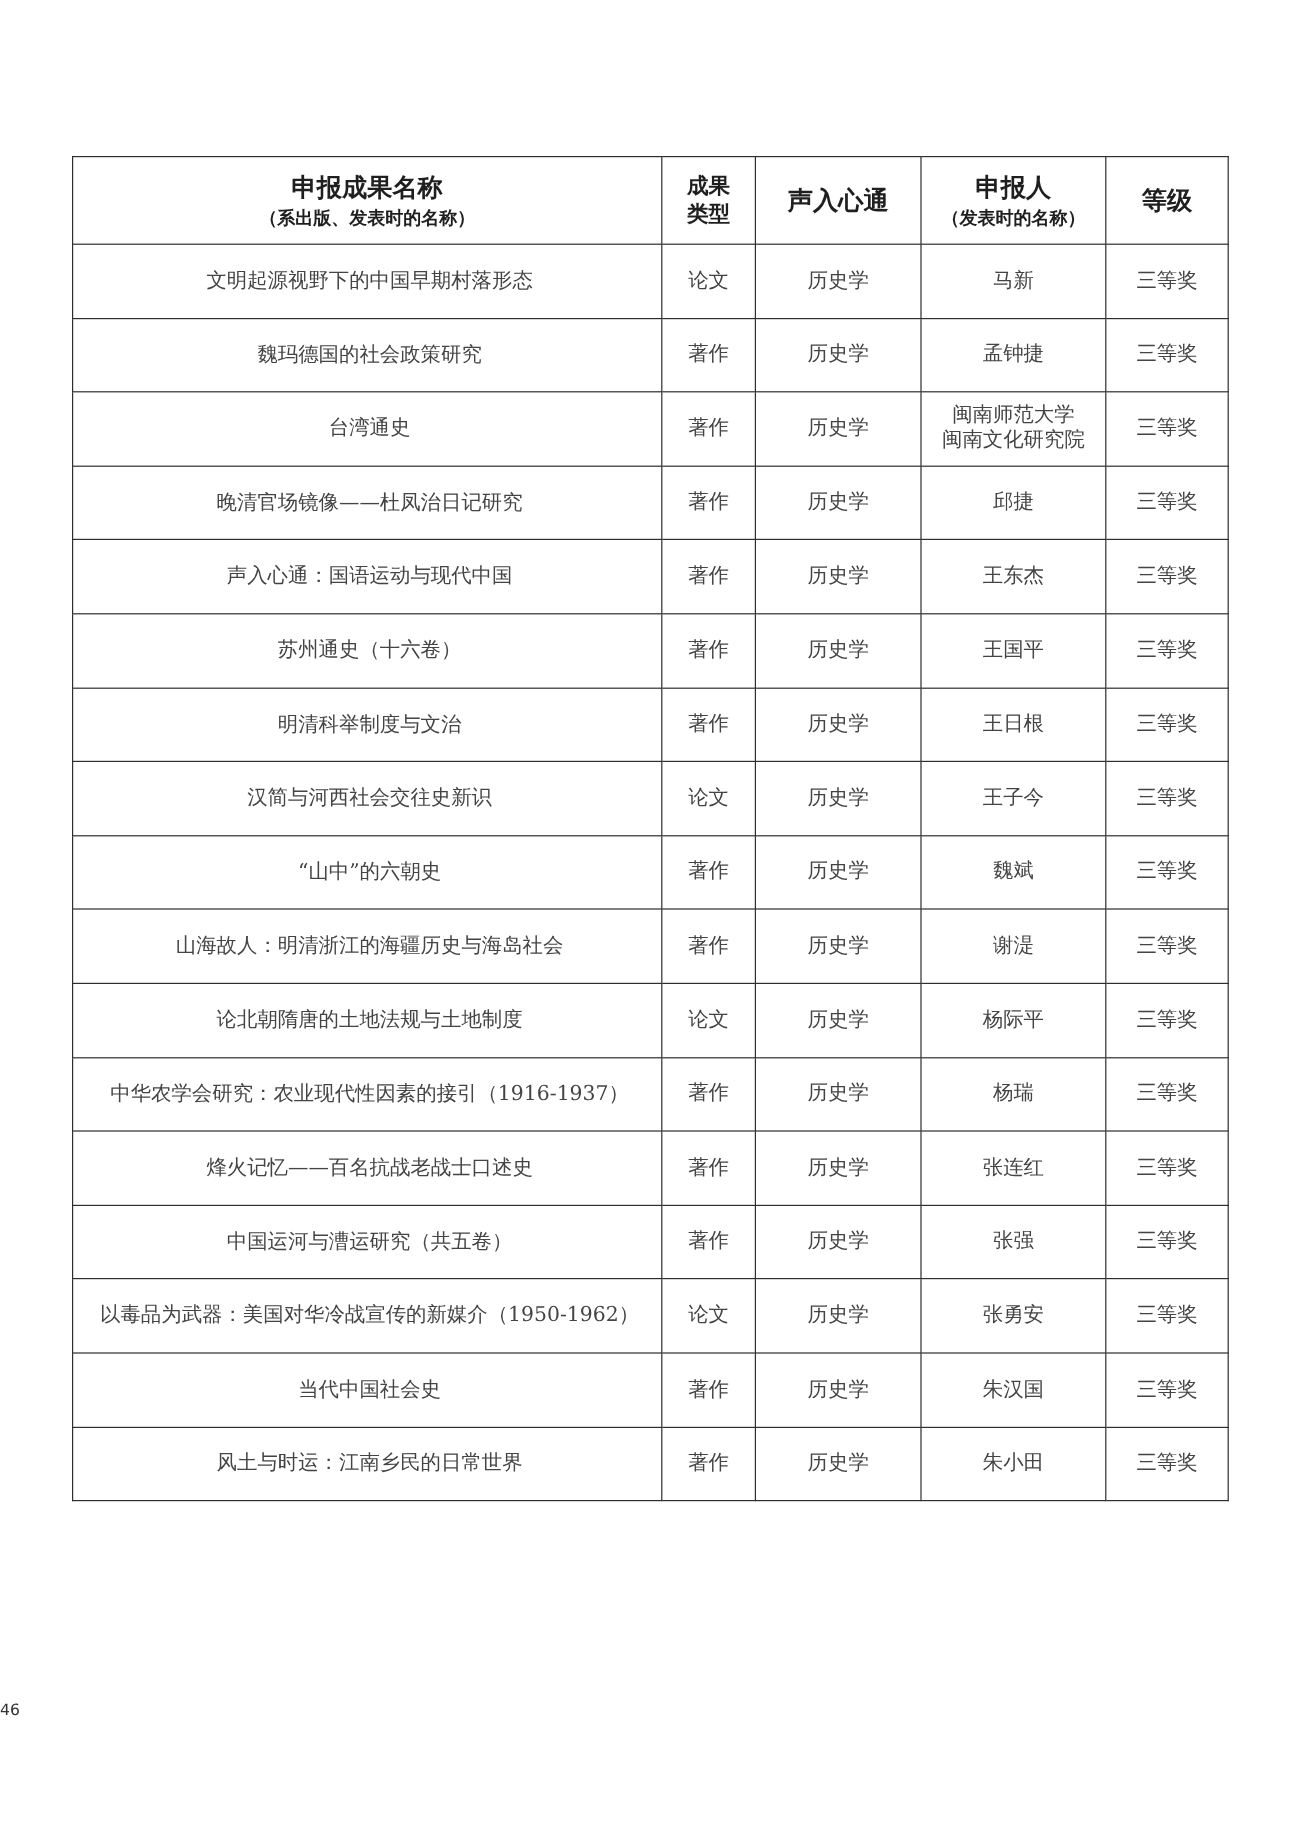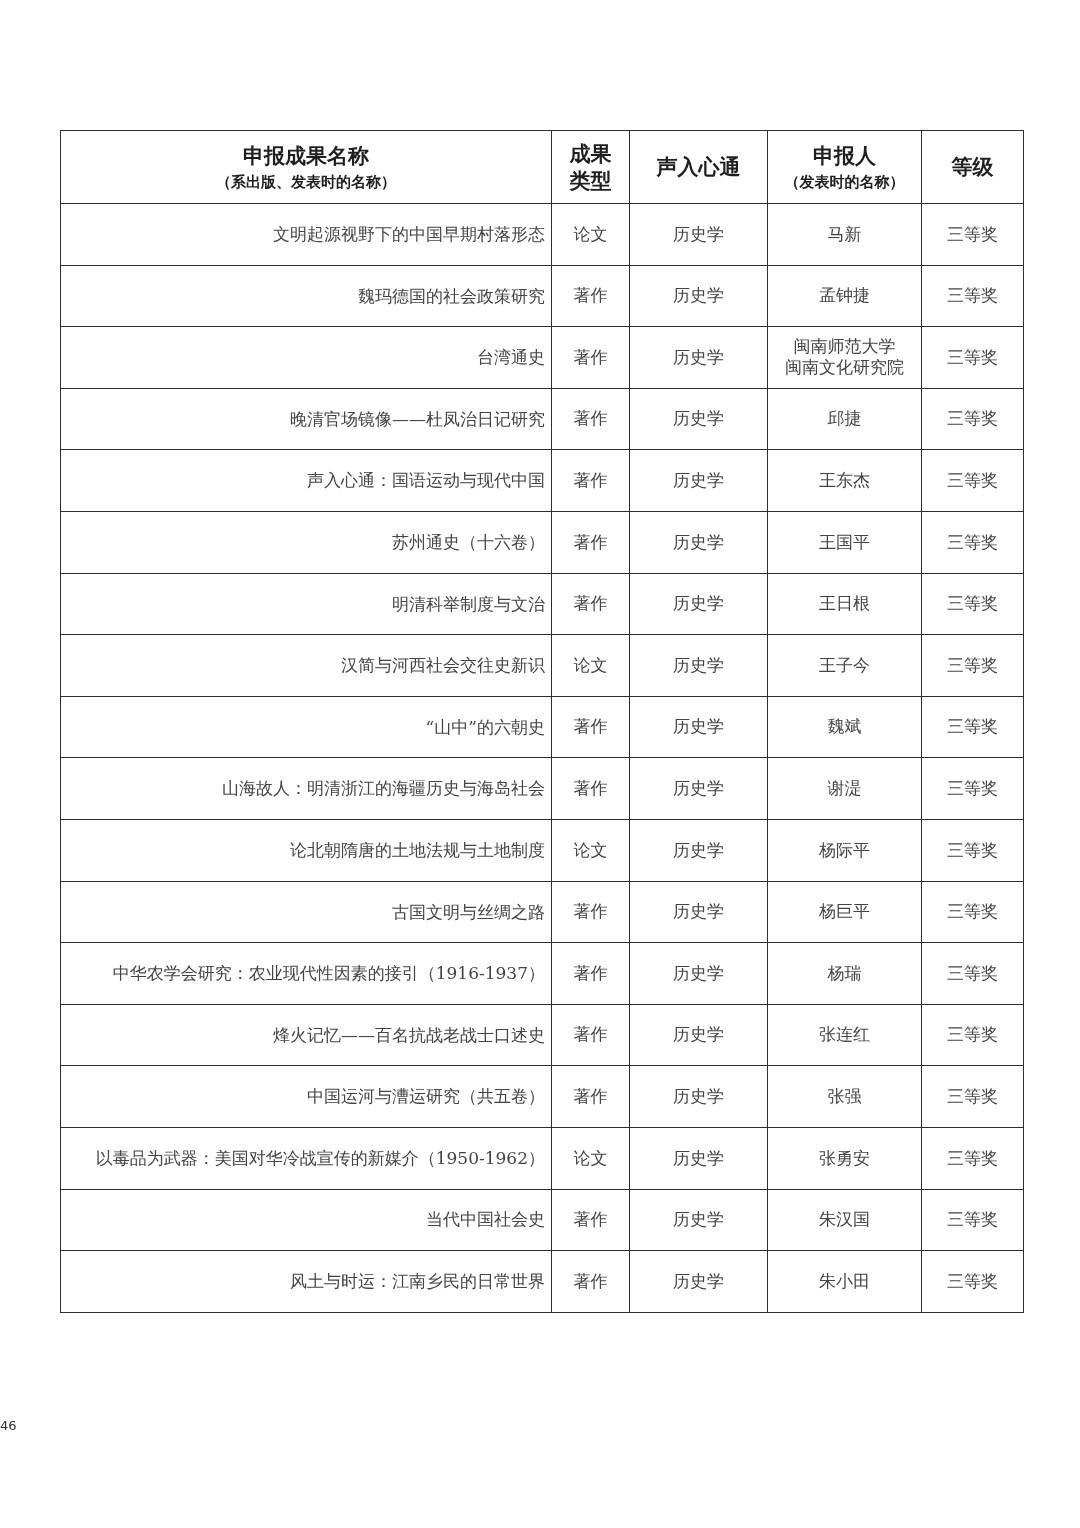--- a/index.html
+++ b/index.html
@@ -37,28 +37,28 @@
     }
     table.awards thead th {
       height: 72px;
       font-weight: bold;
       color: #1f1f1f;
       text-align: center;
       line-height: 1.25;
     }
     .h-main { font-size: 21px; display: block; }
     .h-sub  { font-size: 15px; display: block; margin-top: 4px; }
-    .h-two  { font-size: 21px; display: block; line-height: 1.3; }
+    .h-two  { font-size: 18px; display: block; line-height: 1.3; }
     table.awards tbody td {
       height: 60.6px;
       font-size: 17px;
       color: #444444;
     }
     td.title-cell {
-      text-align: right;
+      text-align: center;
       padding-left: 10px !important;
       padding-right: 6px !important;
       line-height: 1.45;
     }
     td.center-cell {
       text-align: center;
       line-height: 1.25;
     }
     td.grade-cell {
       color: #5a5a5a;
@@ -181,27 +181,20 @@
           <td class="center-cell grade-cell">三等奖</td>
         </tr>
         <tr>
           <td class="title-cell">论北朝隋唐的土地法规与土地制度</td>
           <td class="center-cell">论文</td>
           <td class="center-cell">历史学</td>
           <td class="center-cell">杨际平</td>
           <td class="center-cell grade-cell">三等奖</td>
         </tr>
         <tr>
-          <td class="title-cell">古国文明与丝绸之路</td>
-          <td class="center-cell">著作</td>
-          <td class="center-cell">历史学</td>
-          <td class="center-cell">杨巨平</td>
-          <td class="center-cell grade-cell">三等奖</td>
-        </tr>
-        <tr>
           <td class="title-cell">中华农学会研究：农业现代性因素的接引（1916-1937）</td>
           <td class="center-cell">著作</td>
           <td class="center-cell">历史学</td>
           <td class="center-cell">杨瑞</td>
           <td class="center-cell grade-cell">三等奖</td>
         </tr>
         <tr>
           <td class="title-cell">烽火记忆——百名抗战老战士口述史</td>
           <td class="center-cell">著作</td>
           <td class="center-cell">历史学</td>

